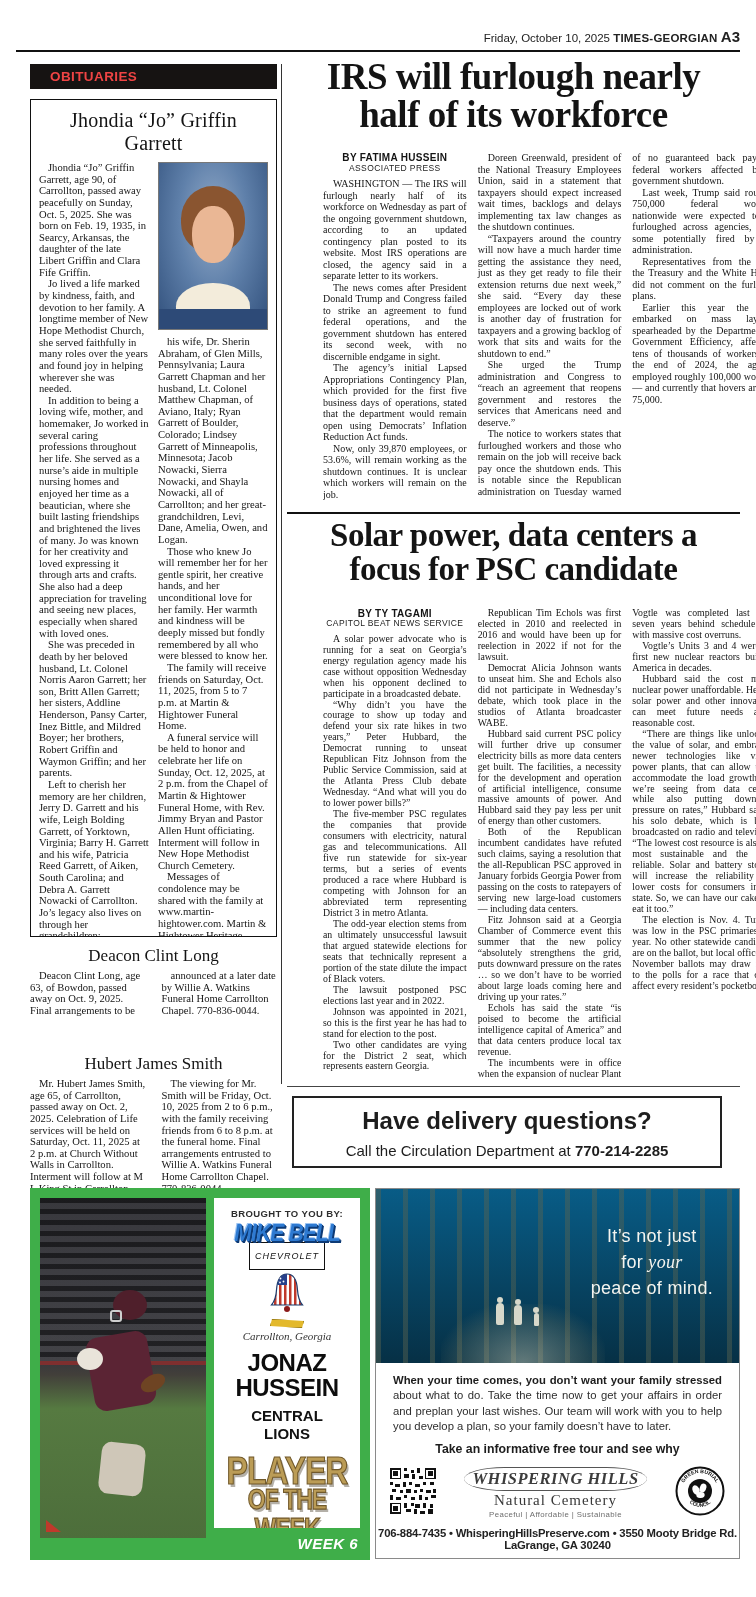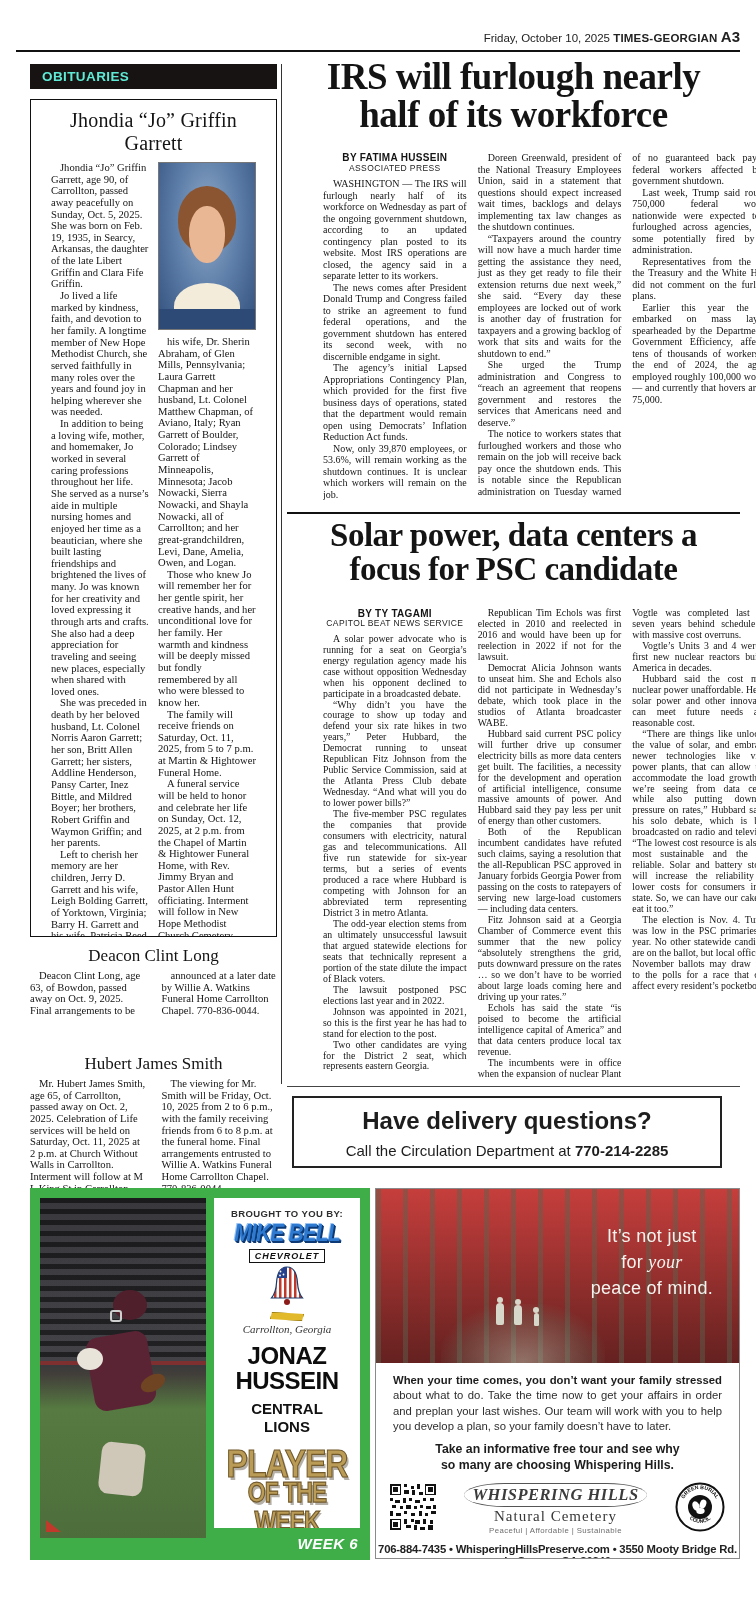--- a/index.html
+++ b/index.html
@@ -12,24 +12,24 @@
 
   
   .masthead { position:absolute; top:28px; right:16px; font-family:"Liberation Sans","DejaVu Sans",sans-serif; font-size:11.5px; color:#222; }
   .masthead .paper { font-weight:700; letter-spacing:.2px; }
   .masthead .pageno { font-weight:700; font-size:15px; }
   .rule-top { position:absolute; top:50px; left:16px; width:724px; height:2px; background:#111; }
 
   
   .obit-banner { position:absolute; top:64px; left:30px; width:247px; height:25px; background:#161312;
     display:flex; align-items:center; }
-  .obit-banner span { color:#5eead4; font-family:"Liberation Sans","DejaVu Sans",sans-serif; font-weight:700; font-size:13.5px; letter-spacing:.4px; padding-left:12px; }
+  .obit-banner span { color:#ef4444; font-family:"Liberation Sans","DejaVu Sans",sans-serif; font-weight:700; font-size:13.5px; letter-spacing:.4px; padding-left:20px; }
 
   .garrett-box { position:absolute; top:99px; left:30px; width:247px; height:838px; border:1.5px solid #111;
-    padding:6px 20px; overflow:hidden; }
+    padding:6px 8px; overflow:hidden; }
   .obit-title { text-align:center; font-size:20px; margin:3px 0 7px; font-weight:400; letter-spacing:.2px; }
   .obit-cols { display:flex; gap:9px; }
   .obit-col { width:50%; overflow:hidden; }
   .obit-text p, .mini-col p { font-size:10.6px; line-height:1.1; text-indent:9px; margin:0; }
   .garrett-box .obit-col { height:796px; }
 
   .portrait { width:100%; height:168px; border:1px solid #777; position:relative; overflow:hidden; margin-bottom:6px;
     background:radial-gradient(ellipse at 50% 35%, #93abc9 0%, #5f80aa 45%, #31507c 100%); }
   .portrait .hair { position:absolute; top:14%; left:20%; width:60%; height:40%; background:#8a5530; border-radius:50% 50% 46% 46%; }
   .portrait .face { position:absolute; top:26%; left:31%; width:38%; height:34%; background:#eab795; border-radius:48%; }
@@ -81,40 +81,40 @@
   .fb-sleeve { position:absolute; left:22%; top:44%; width:26px; height:22px; background:#e9e4da; border-radius:50%; }
   .fb-ball { position:absolute; left:60%; top:52%; width:26px; height:16px; background:#6e4423; border-radius:50%; transform:rotate(-28deg); }
   .fb-pants { position:absolute; left:36%; top:72%; width:44px; height:52px; background:#cfc7b8; border-radius:10px; transform:rotate(6deg); }
   .fb-logo { position:absolute; left:6px; bottom:6px; width:15px; height:12px; background:#c0392b; clip-path:polygon(0 0,100% 100%,0 100%); }
 
   .potw-panel { position:absolute; left:184px; top:10px; width:146px; height:330px; background:#fff; text-align:center; overflow:hidden; }
   .brought { font-family:"Liberation Sans","DejaVu Sans",sans-serif; font-size:9.5px; font-weight:800; color:#2e2e2e; letter-spacing:.4px; margin-top:10px; }
   .mikebell { display:inline-block; font-family:"Liberation Sans","DejaVu Sans",sans-serif; font-style:italic; font-weight:900;
     font-size:24px; letter-spacing:-1px; color:#2e7ad1; transform:scaleX(.88); line-height:1;
     text-shadow:1px 1px 0 #0d3a75, 2px 2px 0 #0d3a75, -1px -1px 0 #9cc4f2; margin-top:2px; }
-  .chevrolet { display:inline-block; font-family:"Liberation Sans","DejaVu Sans",sans-serif; font-style:italic; font-weight:700;
-    font-size:9px; letter-spacing:1px; color:#111; border:1px solid #111; background:#fff; padding:1px 5px; margin-top:-3px; }
+  .chevrolet { display:inline-block; font-family:"Liberation Sans","DejaVu Sans",sans-serif; font-style:italic; font-weight:400;
+    font-size:9px; letter-spacing:1px; color:#111; border:1px solid #111; background:#fff; padding:8px 5px; margin-top:-3px; }
   .bell-wrap { margin-top:3px; }
   .bowtie { width:34px; height:9px; margin:2px auto 1px; background:#e3b92c; border:1px solid #9a7c14;
     clip-path:polygon(6% 0,100% 22%,94% 100%,0 78%); }
   .carrollton { font-style:italic; font-size:11px; color:#333; margin-top:2px; }
   .p-name { font-family:"Liberation Sans","DejaVu Sans",sans-serif; font-weight:900; font-size:24px; line-height:1.05; color:#0d0d0d; margin-top:8px; letter-spacing:-.5px; }
   .p-team { font-family:"Liberation Sans","DejaVu Sans",sans-serif; font-weight:800; font-size:15px; line-height:1.2; color:#111; margin-top:7px; }
   .gold1, .gold2 { font-family:"Liberation Sans","DejaVu Sans",sans-serif; font-weight:900; color:#bb9c56;
     -webkit-text-stroke:1px #71592b; text-shadow:2px 2px 0 rgba(40,30,5,.35); letter-spacing:-1px; line-height:1; }
   .gold1 { font-size:32px; margin-top:12px; transform:scaleY(1.2); }
   .gold2 { font-size:23px; margin-top:4px; transform:scaleY(1.25); }
   .week8 { position:absolute; right:12px; bottom:8px; color:#fff; font-family:"Liberation Sans","DejaVu Sans",sans-serif;
     font-style:italic; font-weight:900; font-size:15px; letter-spacing:.5px; }
 
   
   .cem { position:absolute; top:1188px; left:375px; width:365px; height:371px; border:1px solid #8a8a8a; background:#fff; overflow:hidden; }
   .forest { position:relative; width:100%; height:174px; overflow:hidden;
     background:linear-gradient(90deg,#1b231b 0%,#2b352а 35%,#222b21 55%,#10150f 80%,#0c100c 100%);
-    background-color:#ef4444; }
+    background-color:#0369a1; }
   .forest .trunks { position:absolute; inset:0;
     background:repeating-linear-gradient(90deg, rgba(90,100,80,.45) 0 5px, rgba(0,0,0,0) 5px 27px),
                linear-gradient(180deg, rgba(30,40,28,.2) 0%, rgba(8,10,8,.6) 100%); }
   .forest .path { position:absolute; bottom:0; left:18%; width:45%; height:34%;
     background:radial-gradient(ellipse at 50% 100%, rgba(190,195,175,.5) 0%, rgba(120,130,110,.25) 55%, transparent 75%); }
   .fig { position:absolute; background:#d8d8ca; border-radius:4px 4px 2px 2px; }
   .fig::before { content:""; position:absolute; top:-6px; left:50%; transform:translateX(-50%); width:6px; height:6px; border-radius:50%; background:#d8d8ca; }
   .fig.a { left:33%; bottom:22%; width:8px; height:22px; }
   .fig.b { left:38%; bottom:22%; width:8px; height:20px; }
   .fig.c { left:43.5%; bottom:21%; width:5px; height:13px; }
@@ -209,21 +209,21 @@
   <div class="article-cols irs-cols">
     <div class="byline-block">
       <div class="byline">BY FATIMA HUSSEIN</div>
       <div class="credit">ASSOCIATED PRESS</div>
     </div>
     <div>
         <p>WASHINGTON — The IRS will furlough nearly half of its workforce on Wednesday as part of the ongoing government shutdown, according to an updated contingency plan posted to its website. Most IRS operations are closed, the agency said in a separate letter to its workers.</p>
         <p>The news comes after President Donald Trump and Congress failed to strike an agreement to fund federal operations, and the government shutdown has entered its second week, with no discernible endgame in sight.</p>
         <p>The agency’s initial Lapsed Appropriations Contingency Plan, which provided for the first five business days of operations, stated that the department would remain open using Democrats’ Inflation Reduction Act funds.</p>
         <p>Now, only 39,870 employees, or 53.6%, will remain working as the shutdown continues. It is unclear which workers will remain on the job.</p>
-        <p>Doreen Greenwald, president of the National Treasury Employees Union, said in a statement that questions should expect increased wait times, backlogs and delays implementing tax law changes as the shutdown continues.</p>
+        <p>Doreen Greenwald, president of the National Treasury Employees Union, said in a statement that taxpayers should expect increased wait times, backlogs and delays implementing tax law changes as the shutdown continues.</p>
         <p>“Taxpayers around the country will now have a much harder time getting the assistance they need, just as they get ready to file their extension returns due next week,” she said. “Every day these employees are locked out of work is another day of frustration for taxpayers and a growing backlog of work that sits and waits for the shutdown to end.”</p>
         <p>She urged the Trump administration and Congress to “reach an agreement that reopens government and restores the services that Americans need and deserve.”</p>
         <p>The notice to workers states that furloughed workers and those who remain on the job will receive back pay once the shutdown ends. This is notable since the Republican administration on Tuesday warned of no guaranteed back pay for federal workers affected by a government shutdown.</p>
         <p>Last week, Trump said roughly 750,000 federal workers nationwide were expected to be furloughed across agencies, with some potentially fired by his administration.</p>
         <p>Representatives from the IRS, the Treasury and the White House did not comment on the furlough plans.</p>
         <p>Earlier this year the IRS embarked on mass layoffs, spearheaded by the Department of Government Efficiency, affecting tens of thousands of workers. At the end of 2024, the agency employed roughly 100,000 workers — and currently that hovers around 75,000.</p>
       </div>
   </div>
 
   <div class="rule-mid"></div>
@@ -323,21 +323,20 @@
         <div>It’s not just</div>
         <div><span>for </span><span class="em">your</span></div>
         <div>peace of mind.</div>
       </div>
     </div>
     <div class="cem-body">
       <span class="lead">When your time comes, you don’t want your family stressed </span><span>about what to do. Take the time now to get your affairs in order and preplan your last wishes. Our team will work with you to help you develop a plan, so your family doesn’t have to later.</span>
     </div>
     <div class="cem-tour">
       <div>Take an informative free tour and see why</div>
-      <div>so many are choosing Whispering Hills.</div>
     </div>
     <div class="cem-logos">
       <div>
         <svg width="46" height="46" viewBox="0 0 29 29" shape-rendering="crispEdges">
           <rect width="29" height="29" fill="#fff"></rect>
           <path fill="#111" d="M0 0h7v7H0zM22 0h7v7h-7zM0 22h7v7H0z"></path>
           <path fill="#fff" d="M1 1h5v5H1zM23 1h5v5h-5zM1 23h5v5H1z"></path>
           <path fill="#111" d="M2 2h3v3H2zM24 2h3v3h-3zM2 24h3v3H2z"></path>
           <path fill="#111" d="M9 0h2v2H9zM13 1h2v2h-2zM17 0h2v3h-2zM9 4h3v2H9zM14 4h2v3h-2zM18 5h3v2h-3zM0 9h2v2H0zM3 10h3v2H3zM8 9h2v3H8zM12 9h2v2h-2zM16 10h3v2h-3zM21 9h2v2h-2zM25 9h3v2h-3zM1 13h3v2H1zM6 14h2v2H6zM10 13h3v3h-3zM15 14h2v2h-2zM19 13h2v2h-2zM23 14h3v2h-3zM27 13h2v3h-2zM0 17h2v3h-2zM4 18h3v2H4zM9 17h2v2H9zM13 18h3v2h-3zM18 17h2v3h-2zM22 18h2v2h-2zM26 17h3v2h-3zM9 22h2v3H9zM13 22h2v2h-2zM16 23h3v2h-3zM21 22h2v3h-2zM25 23h2v2h-2zM10 26h3v2h-3zM15 26h2v3h-2zM19 27h3v2h-3zM24 26h3v3h-3z"></path>
         </svg>

